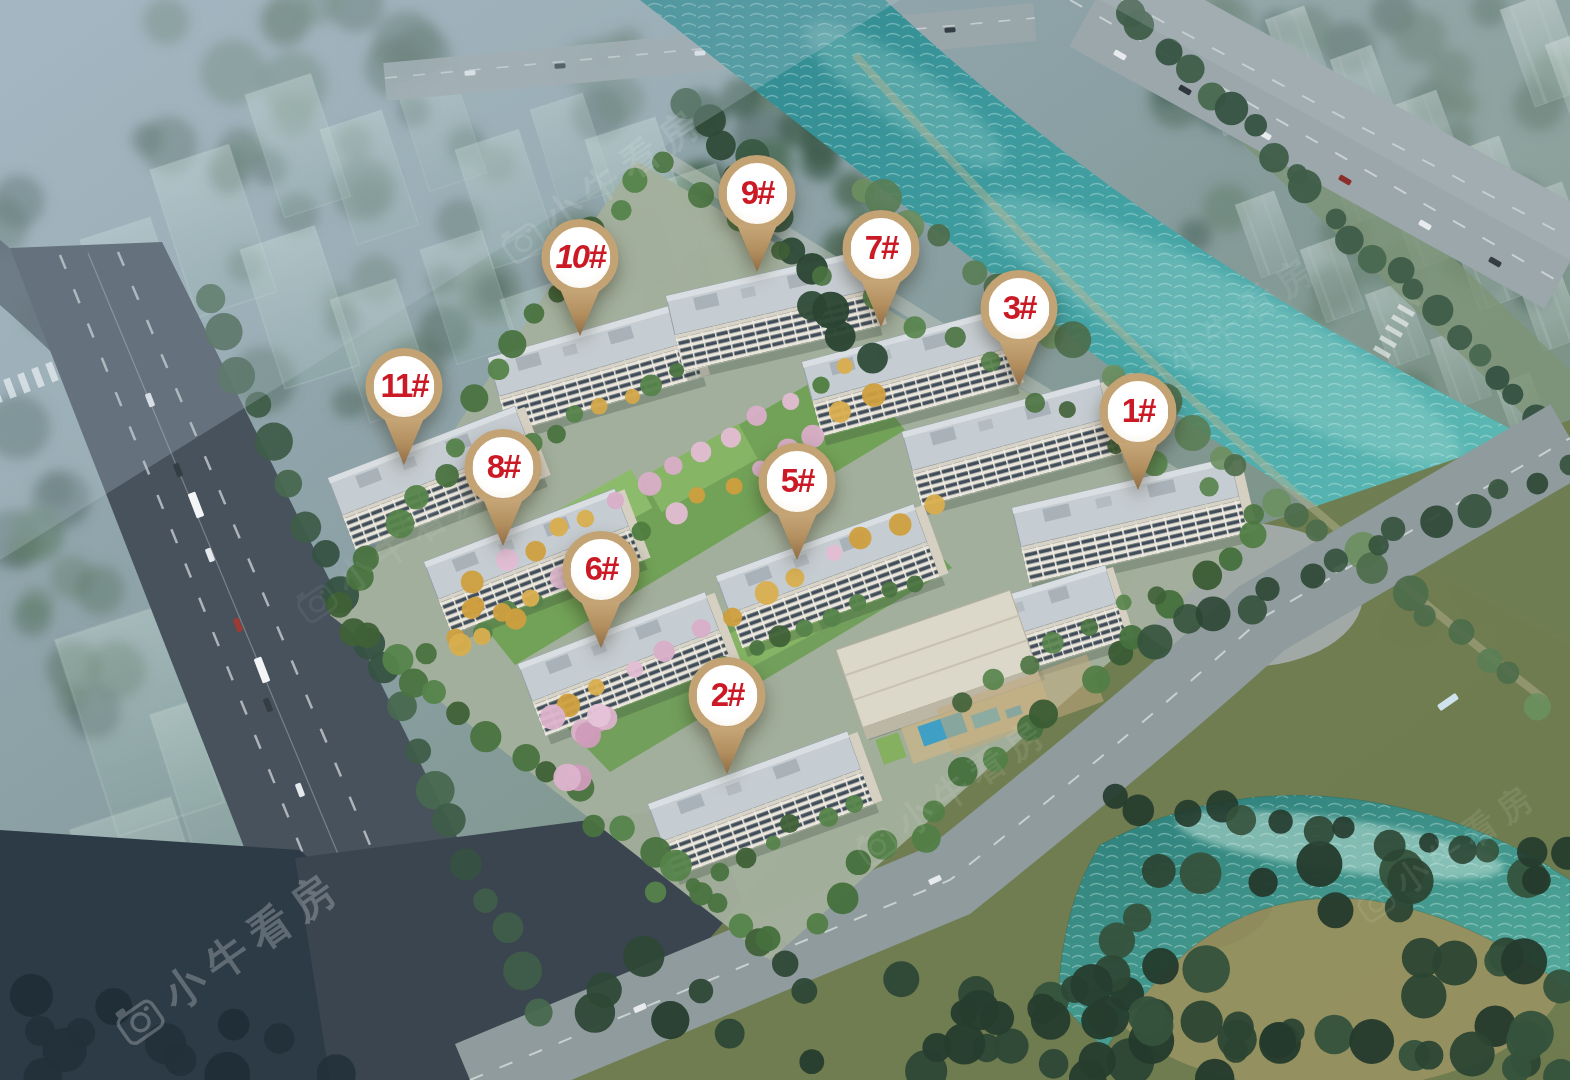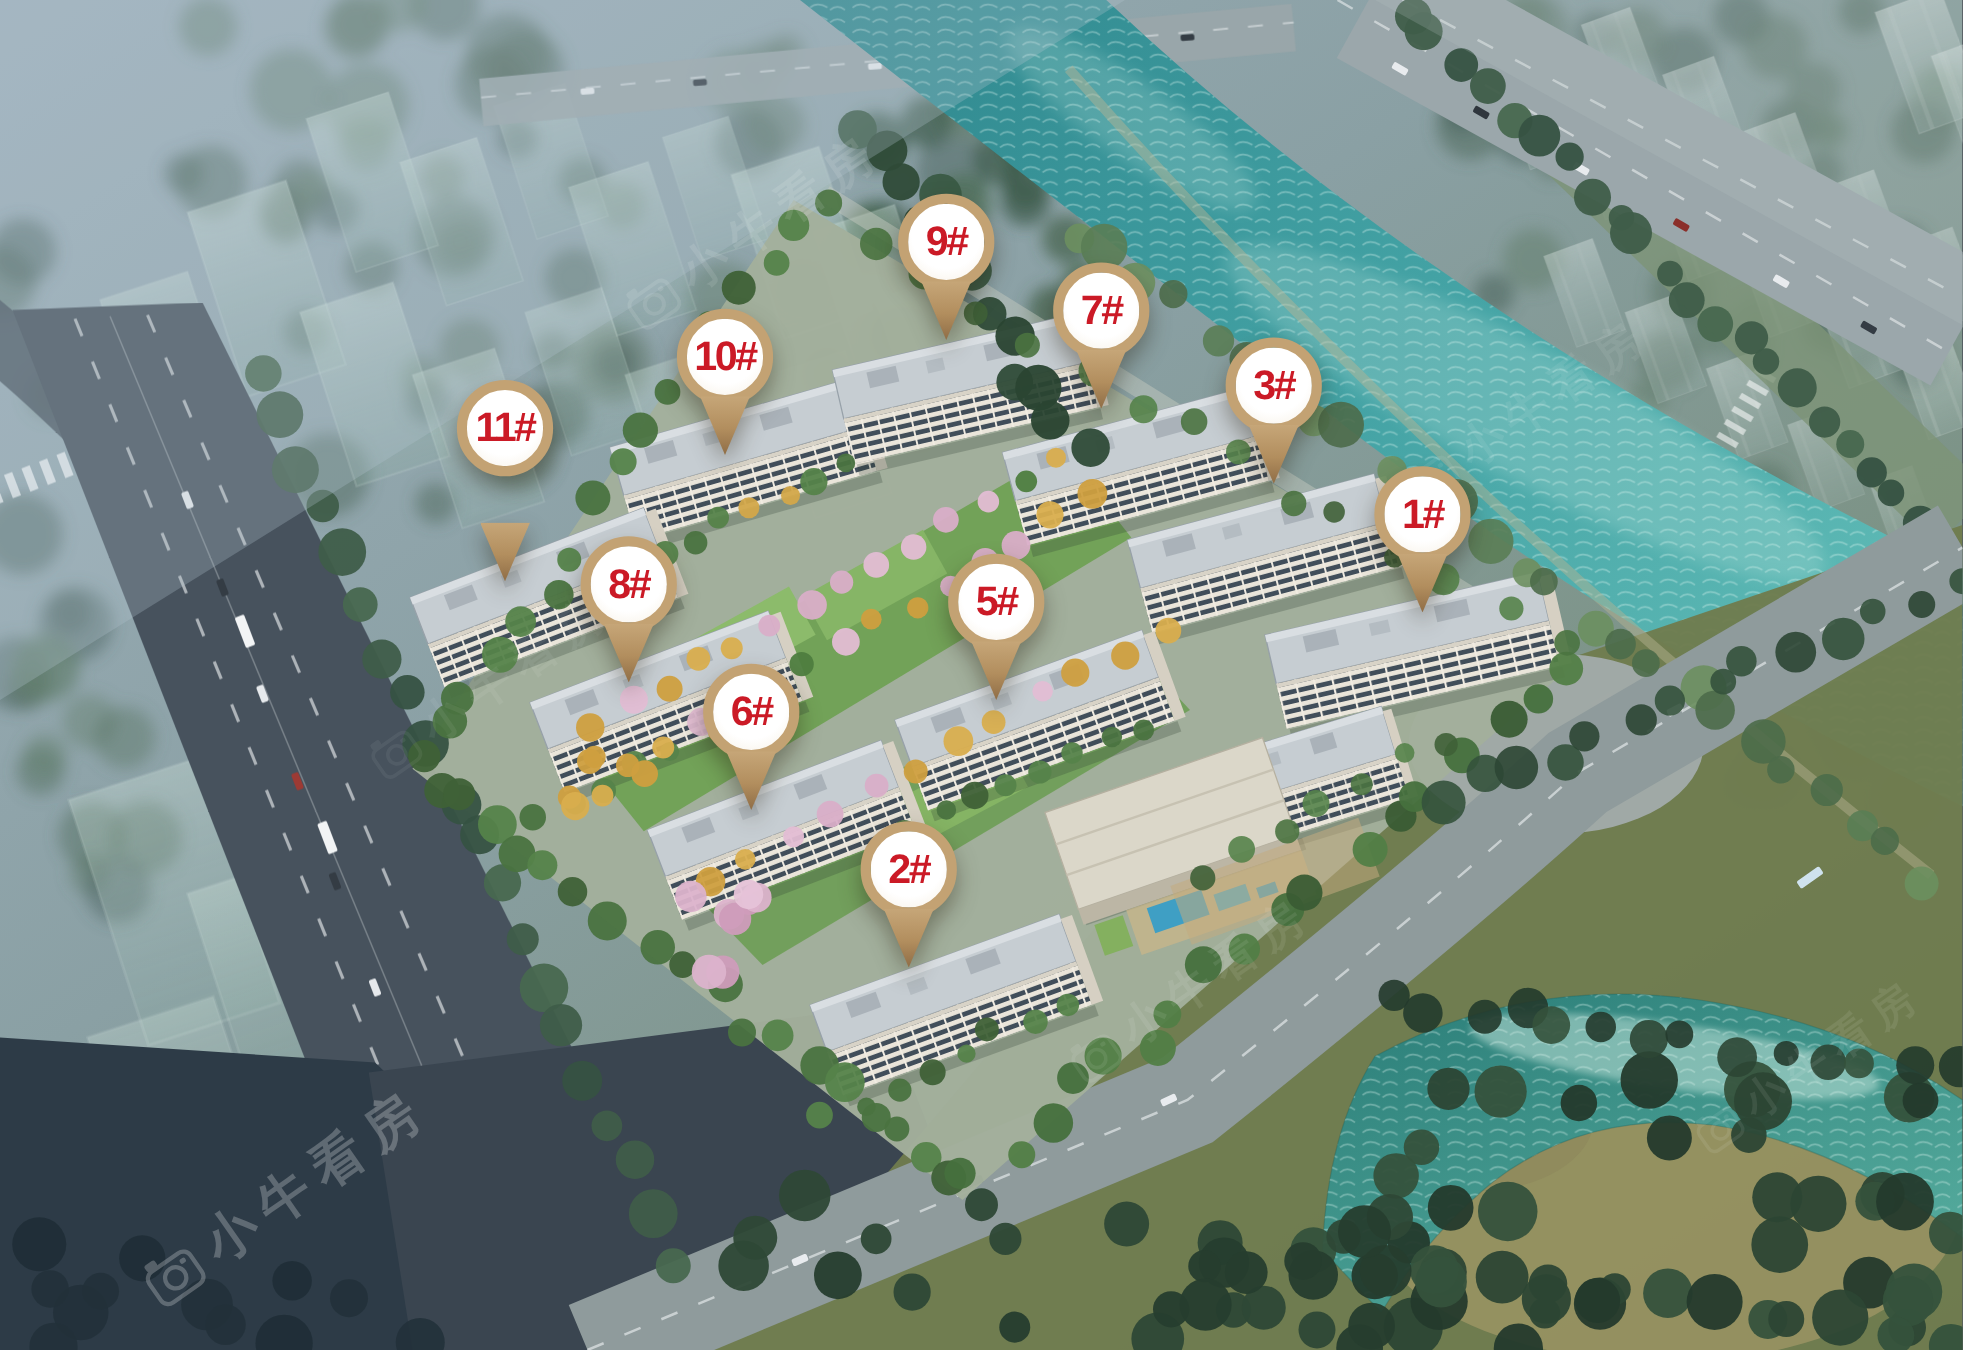--- a/index.html
+++ b/index.html
@@ -938,27 +938,27 @@
       <div class="pin-tail"></div>
     </div>
 
     <div class="pin" style="left: 757px; top: 272px;">
       <div class="pin-head">
         <span class="pin-label">9#</span>
       </div>
       <div class="pin-tail"></div>
     </div>
 
-    <div class="pin" style="left: 580px; top: 364px;">
+    <div class="pin" style="left: 580px; top: 336px; font-style: italic;">
       <div class="pin-head">
         <span class="pin-label">10#</span>
       </div>
       <div class="pin-tail"></div>
     </div>
 
-    <div class="pin" style="left: 404px; top: 465px; gap: 44px;">
+    <div class="pin" style="left: 404px; top: 465px;">
       <div class="pin-head">
         <span class="pin-label">11#</span>
       </div>
       <div class="pin-tail"></div>
     </div>
   </div>
 </div>
 
 </body></html>

